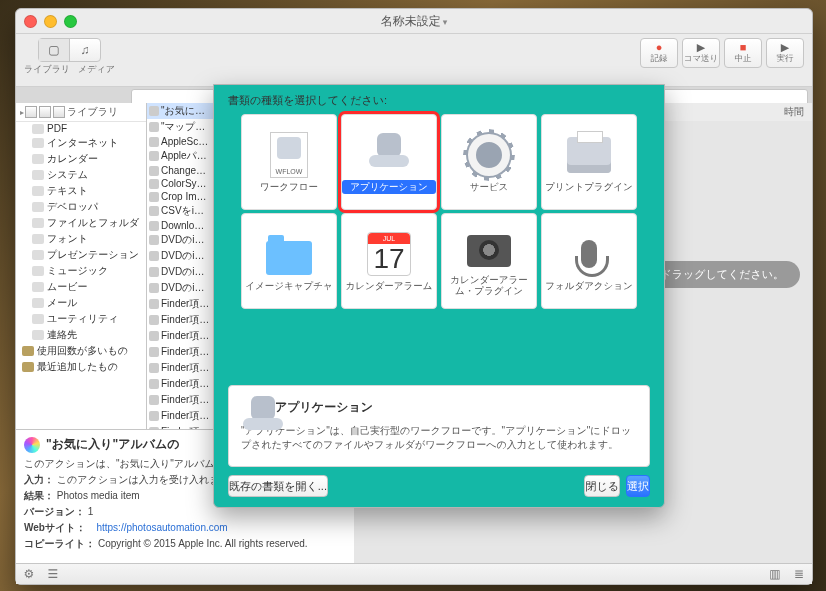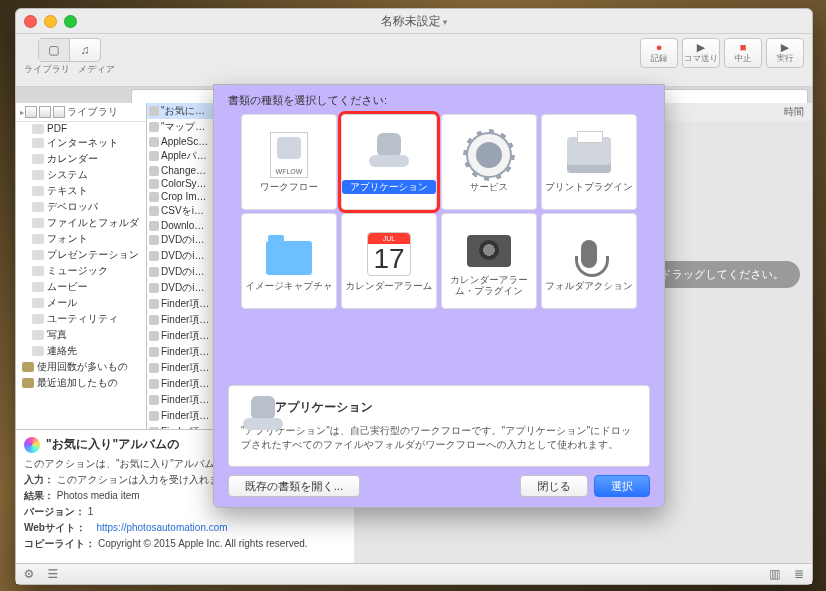--- a/index.html
+++ b/index.html
@@ -52,21 +52,21 @@
   .link{color:#2a6fd6;margin-left:8px;}
   
   .canvas-hdr{height:18px;background:#ececec;border-bottom:1px solid #c6c6c6;display:flex;justify-content:flex-end;padding-right:8px;align-items:center;font-size:10px;color:#666;}
   .canvas{position:absolute;left:0;right:0;top:18px;bottom:0;background:#e6e6e6;}
   .dropghost{position:absolute;right:12px;top:140px;background:#9a9a9a;color:#fff;font-size:11px;padding:6px 16px;border-radius:14px;}
   
   .statusbar{position:absolute;left:0;right:0;bottom:0;height:20px;border-top:1px solid #c6c6c6;background:linear-gradient(#f5f5f5,#e8e8e8);display:flex;align-items:center;padding:0 6px;gap:10px;color:#777;font-size:12px;}
   .statusbar .sp{flex:1;}
   .sbbtn{width:14px;height:14px;display:inline-flex;align-items:center;justify-content:center;}
   
-  .modal{position:absolute;left:197px;top:75px;width:450px;height:422px;background:#c4b5fd;border:1px solid #b4b4b4;border-radius:0 0 6px 6px;box-shadow:0 10px 26px rgba(0,0,0,.35);}
+  .modal{position:absolute;left:197px;top:75px;width:450px;height:422px;background:#14b8a6;border:1px solid #b4b4b4;border-radius:0 0 6px 6px;box-shadow:0 10px 26px rgba(0,0,0,.35);}
   .mhdr{font-size:11px;color:#333;padding:8px 14px 6px;}
   .grid{display:grid;grid-template-columns:repeat(4,96px);grid-auto-rows:96px;gap:3px 4px;justify-content:center;padding:0 12px;}
   .cell{border:1px solid #ddd;border-radius:4px;display:flex;flex-direction:column;align-items:center;justify-content:center;gap:4px;background:#fff;}
   .cell .big{width:48px;height:46px;display:flex;align-items:center;justify-content:center;}
   .cell .lab{font-size:9.5px;color:#555;text-align:center;line-height:1.15;}
   .cell.sel{box-shadow:0 0 0 3px #ff2a2a;position:relative;z-index:1;}
   .cell.sel .lab{background:#2a72ff;color:#fff;padding:2px 8px;border-radius:3px;}
   .gear{width:42px;height:42px;border-radius:50%;background:#9aa4b2;box-shadow:inset 0 0 0 8px #f3f3f3,0 0 0 2px #9aa4b2;position:relative;}
   .gear:before{content:"";position:absolute;inset:-5px;border-radius:50%;background:repeating-conic-gradient(#9aa4b2 0 12deg,transparent 12deg 30deg);mask:radial-gradient(circle,transparent 58%,#000 59%);-webkit-mask:radial-gradient(circle,transparent 58%,#000 59%);}
   .printer{width:44px;height:36px;background:#d0d5de;border-radius:4px;position:relative;box-shadow:inset 0 -8px 0 #b8bec8;}
@@ -86,21 +86,21 @@
   .wflowdoc{width:36px;height:44px;background:#fff;border:1px solid #ccc;position:relative;}
   .wflowdoc:before{content:"";position:absolute;left:6px;top:4px;width:24px;height:22px;background:#cfd6e0;border-radius:4px;}
   .wflowdoc:after{content:"WFLOW";position:absolute;left:0;bottom:2px;width:100%;text-align:center;font-size:7px;color:#666;}
   
   .desc{position:absolute;left:14px;right:14px;top:300px;height:82px;background:#fff;border:1px solid #d7d7d7;border-radius:4px;padding:8px 12px;box-sizing:border-box;}
   .desc h5{margin:0 0 4px;font-size:12px;color:#333;display:flex;align-items:center;gap:8px;}
   .desc p{margin:0;font-size:10px;color:#555;line-height:1.4;}
   .desc .aicon{width:26px;height:26px;}
   
   .mfoot{position:absolute;left:14px;right:14px;bottom:10px;display:flex;align-items:center;}
-  .mbtn{height:20px;line-height:20px;padding:0 16px;font-size:11px;border:1px solid #c6c6c6;border-radius:4px;background:linear-gradient(#fff,#efefef);color:#333;}
+  .mbtn{height:20px;line-height:20px;padding:0 0;font-size:11px;border:1px solid #c6c6c6;border-radius:4px;background:linear-gradient(#fff,#efefef);color:#333;}
   .mbtn.primary{background:linear-gradient(#5aa0ff,#2a72ff);border-color:#2a72ff;color:#fff;}
   .mfoot .sp{flex:1;}
 </style>
 </head>
 <body>
 
 <div class="window">
 
   <div class="titlebar">
     <div class="traffic">
@@ -166,21 +166,20 @@
           <div class="li"><span class="ic"></span>システム</div>
           <div class="li"><span class="ic"></span>テキスト</div>
           <div class="li"><span class="ic"></span>デベロッパ</div>
           <div class="li"><span class="ic"></span>ファイルとフォルダ</div>
           <div class="li"><span class="ic"></span>フォント</div>
           <div class="li"><span class="ic"></span>プレゼンテーション</div>
           <div class="li"><span class="ic"></span>ミュージック</div>
           <div class="li"><span class="ic"></span>ムービー</div>
           <div class="li"><span class="ic"></span>メール</div>
           <div class="li"><span class="ic"></span>ユーティリティ</div>
-          <div class="li"><span class="ic"></span>写真</div>
           <div class="li"><span class="ic"></span>連絡先</div>
         </div>
       <div id="libextras">
           <div class="li" style="padding-left: 6px;"><span class="ic" style="background:#b8a060"></span>使用回数が多いもの</div>
           <div class="li" style="padding-left: 6px;"><span class="ic" style="background:#b8a060"></span>最近追加したもの</div>
         </div>
     </div>
     <div class="col col2">
       <div id="actitems">
           <div class="li2 sel">

